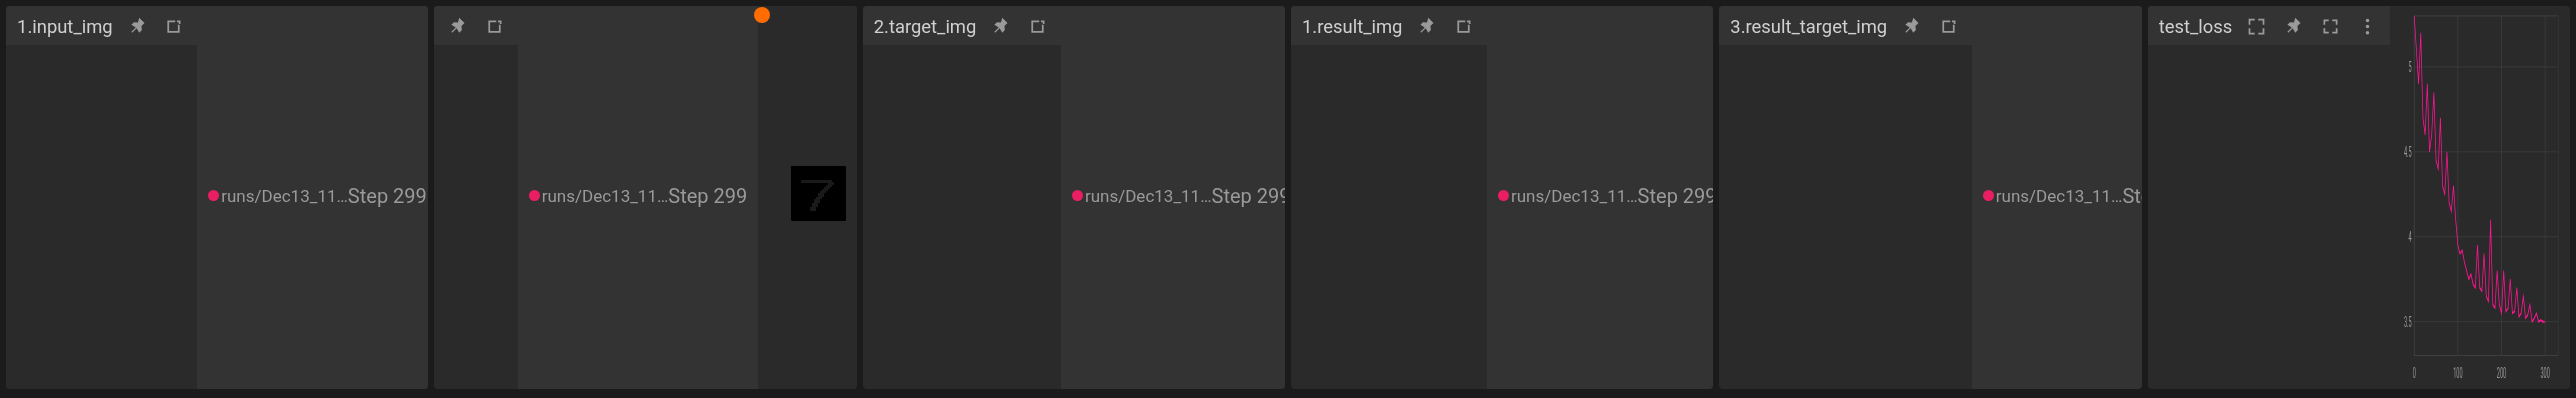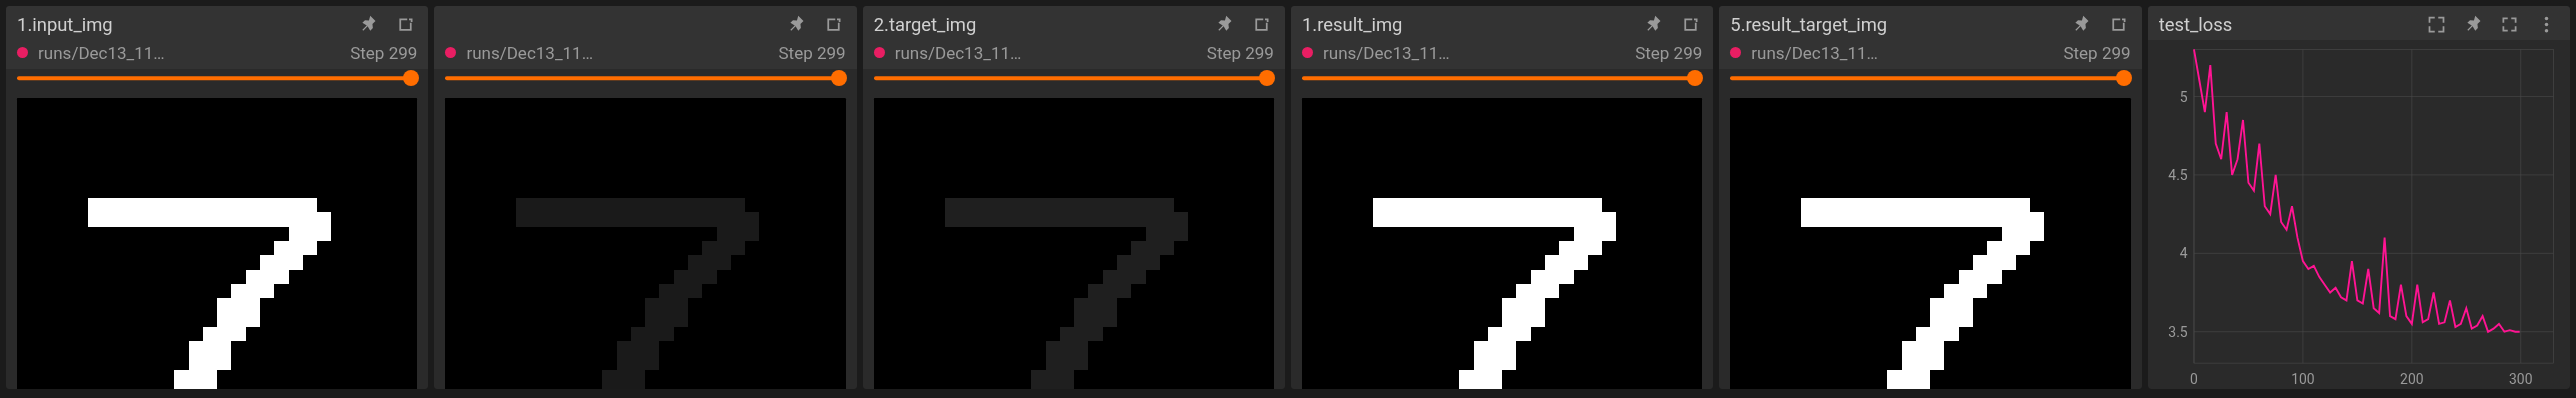--- a/index.html
+++ b/index.html
@@ -28,21 +28,21 @@
     display:flex;
     flex-direction:row;
     gap:6.1px;
     height:383px;
   }
   .card{
     flex:1 1 0;
     background:var(--panel);
     border-radius:3.7px;
     display:flex;
-    flex-direction:column;
+    flex-direction:row;
     overflow:hidden;
   }
   .card-header{
     display:flex;
     align-items:center;
     justify-content:flex-end;
     gap:12.3px;
     padding:6.1px 11px 3.7px 11px;
     background:var(--panel-header);
     height:39px;
@@ -63,35 +63,35 @@
     border-radius:2.5px;
   }
   .icon-btn svg{width:21px;height:21px;fill:currentColor;}
   .run-line{
     display:flex;
     align-items:center;
     justify-content:space-between;
     padding:2.5px 11px 6.1px 11px;
     background:var(--panel-header);
   }
-  .run-left{display:flex;align-items:center;gap:10px;min-width:0;}
+  .run-left{display:flex;align-items:center;gap:2px;min-width:0;}
   .run-dot{
     width:11px;height:11px;border-radius:50%;
     background:var(--run-dot);
     flex:0 0 auto;
   }
   .run-name{
     color:var(--text-dim);
     font-size:17px;
     white-space:nowrap;overflow:hidden;text-overflow:ellipsis;
     max-width:159px;
   }
   .step-label{
     color:var(--text-dim);
-    font-size:17px;
+    font-size:20px;
     white-space:nowrap;
   }
   .slider-wrap{
     padding:0 11px 8.6px 11px;
   }
   .slider{
     position:relative;
     height:18.4px;
   }
   .slider-track{
@@ -565,21 +565,21 @@
             <rect x="12" y="21" width="1" height="1" fill="rgb(255,255,255)"></rect>
             <rect x="10" y="22" width="1" height="1" fill="rgb(255,255,255)"></rect>
             <rect x="11" y="22" width="1" height="1" fill="rgb(255,255,255)"></rect>
             <rect x="12" y="22" width="1" height="1" fill="rgb(255,255,255)"></rect>
           </svg>
         </div>
     </div>
     </div>
     <div class="card">
     <div class="card-header">
-      <div class="card-title">5.result_target_img</div>
+      <div class="card-title">3.result_target_img</div>
       <div class="icon-btn">
           <svg viewBox="0 0 24 24">
             <path d="M14 2l6 6-3.5 3.5.5 4.5-3 3-3-5-5 5-1-1 5-5-5-3 3-3 4.5.5L14 2z"></path>
           </svg>
         </div>
       <div class="icon-btn">
           <svg viewBox="0 0 24 24">
             <path d="M5 5h9v2H7v10h10v-7h2v9H5V5zm11 0h4v4h-2V7h-2V5z"></path>
           </svg>
         </div>

